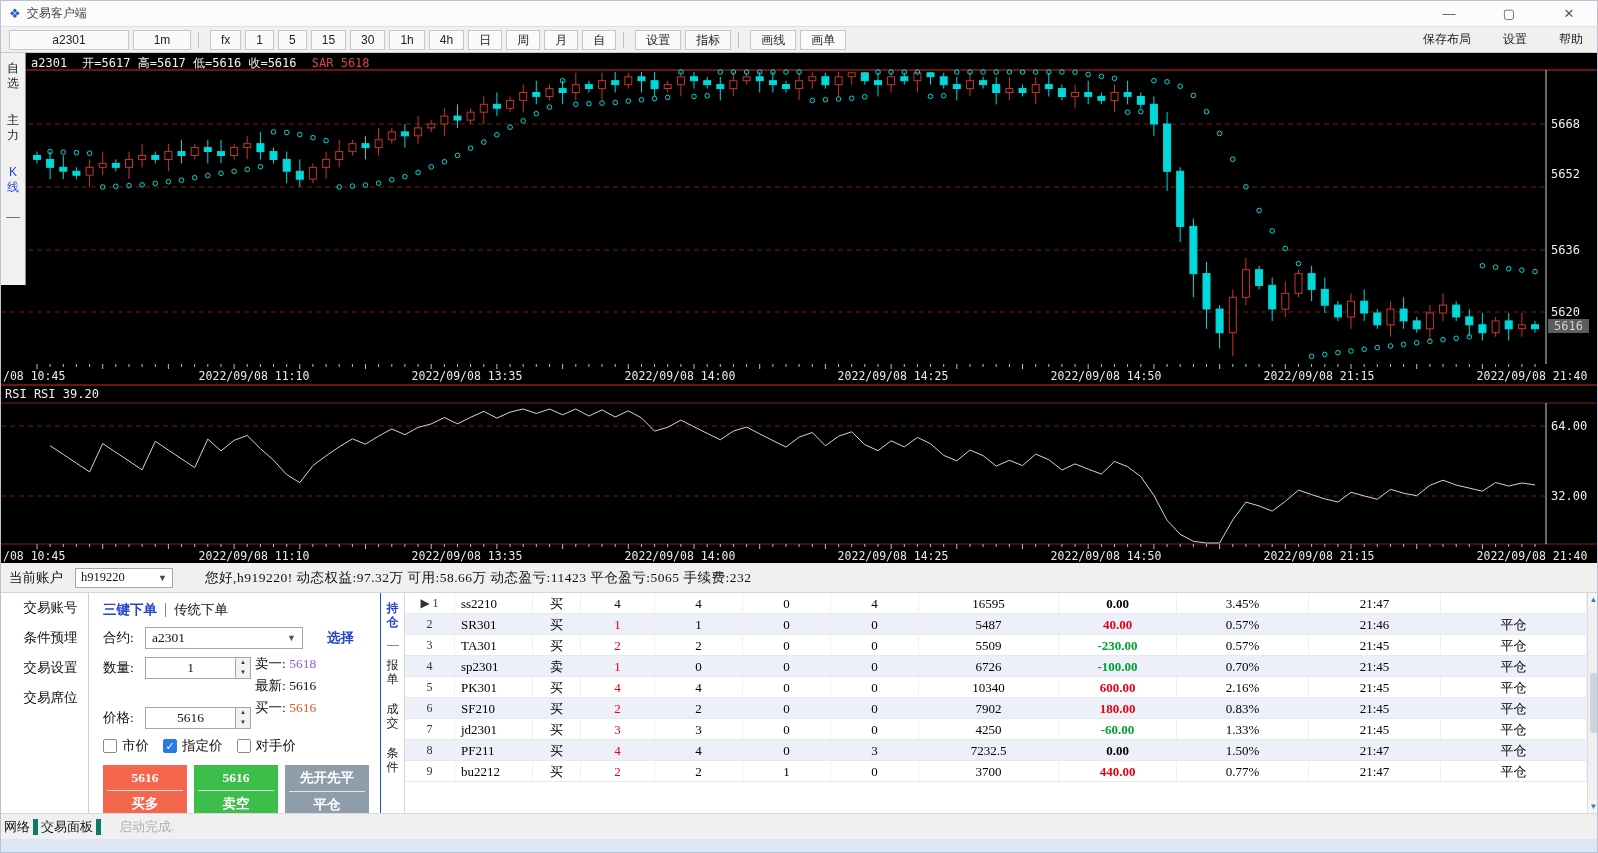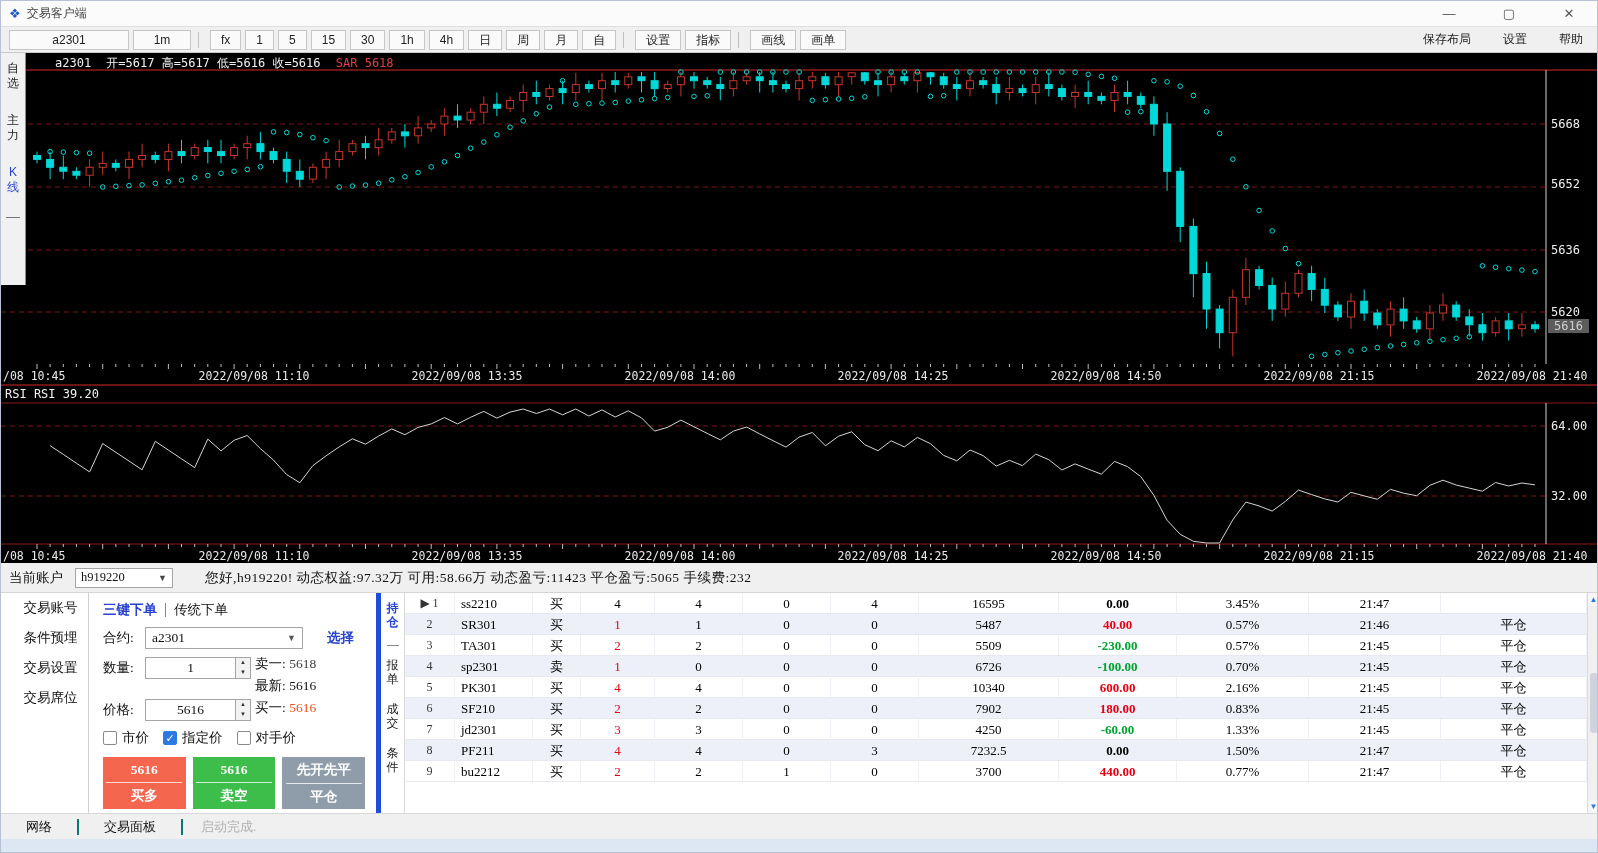--- a/index.html
+++ b/index.html
@@ -23,21 +23,21 @@
   .tb-btn.wide { width:120px; margin-left:8px; }
   .tb-btn.mid { width:58px; }
   .tb-sep { width:1px; height:16px; background:#c0c0c0; margin:0 7px; }
   .tb-right { margin-left:auto; display:flex; }
   .tb-link { padding:0 16px; color:#222; }
 
   
   .chart-area { position:absolute; top:52px; left:0; width:1598px; height:510px; background:#000; }
   .chart-area svg { position:absolute; top:0; left:0; }
   .chart-header { position:absolute; top:2px; left:30px; font:12px "DejaVu Sans Mono",monospace;
-                  color:#f2f2f2; white-space:nowrap;margin-left:24px; }
+                  color:#f2f2f2; white-space:nowrap; }
   .chart-header .sar { color:#e04040; margin-left:8px; }
   .rsi-header { position:absolute; top:334px; left:4px; font:12px "DejaVu Sans Mono",monospace; color:#f2f2f2; }
   .ylab { position:absolute; left:1550px; font:12px "DejaVu Sans Mono",monospace; color:#f0f0f0; }
   .price-badge { position:absolute; left:1547px; top:266px; background:#5c5c5c; color:#cfcfcf;
                  font:12px "DejaVu Sans Mono",monospace; padding:0 6px; }
   .xlab { position:absolute; width:130px; text-align:center; font:11.5px "DejaVu Sans Mono",monospace; color:#eaeaea; }
   .side-tabs { position:absolute; top:0; left:0; width:25px; height:232px; background:#f1f1f1;
                border-right:1px solid #8d8d8d; display:flex; flex-direction:column; align-items:center;
                padding-top:8px; font-size:12px; }
   .side-tab { margin-bottom:22px; color:#222; text-align:center; line-height:15px; width:16px; }
@@ -53,41 +53,41 @@
                  display:flex; align-items:center; justify-content:space-between; padding:0 5px; font-size:12.5px; }
   .acct-select .car { font-size:9px; color:#444; }
   .greeting { margin-left:32px; letter-spacing:0.5px; }
 
   
   .workspace { position:absolute; top:592px; left:0; width:1598px; height:220px; background:#fff; display:flex; }
   .left-menu { width:88px; border-right:1px solid #cfcfcf; background:#fff; 
                font-family:"Liberation Serif","DejaVu Serif",serif; font-size:13.5px;text-align:center; }
   .left-menu-item { height:30px; line-height:30px; padding-left:12px; color:#111; }
 
-  .order-panel { width:292px; border-right:5px solid #1d4ed8; padding:6px 4px 0 14px;
+  .order-panel { width:292px; border-right:1px solid #1d4ed8; padding:6px 4px 0 14px;
                  font-family:"Liberation Serif","DejaVu Serif",serif; font-size:13.5px; color:#111; }
   .op-tabs { display:flex; align-items:center; height:22px; margin-bottom:4px; }
   .op-tab { margin-right:8px; }
   .op-tab.active { color:#2743d0; font-weight:bold; }
   .op-tab-sep { width:1px; height:14px; background:#888; margin-right:8px; }
   .op-row { display:flex; align-items:center; margin-top:6px; }
   .op-label { width:42px; }
   .op-select { width:158px; height:22px; border:1px solid #a5a5a5; background:#fff; display:flex;
                align-items:center; justify-content:space-between; padding:0 6px; }
   .op-select .car { font-size:9px; color:#555; }
   .select-link { color:#2743d0; font-weight:bold; margin-left:24px; }
   .op-grid { display:flex; margin-top:2px; }
   .op-left { width:152px; }
   .spin { width:106px; height:22px; border:1px solid #a5a5a5; background:#fff; display:flex; }
   .spin .val { flex:1; text-align:center; line-height:20px; }
   .spin .arrows { width:15px; border-left:1px solid #a5a5a5; display:flex; flex-direction:column; }
   .spin .arrows div { flex:1; font-size:6px; line-height:9px; text-align:center; color:#333; background:#f2f2f2; }
   .quote-col { padding-top:2px; }
   .quote-line { height:22px; line-height:22px; white-space:nowrap; }
-  .q-ask { color:#404040; } .q-last { color:#111; } .q-bid { color:#e8521d; }
+  .q-ask { color:#8b5cf6; } .q-last { color:#111; } .q-bid { color:#e8521d; }
   .mode-row { display:flex; align-items:center; margin-top:8px; }
   .mode { display:flex; align-items:center; margin-right:14px; }
   .cbox { width:14px; height:14px; border:1px solid #8a8a8a; border-radius:2px; background:#fff;
           margin-right:5px; font-size:11px; line-height:13px; text-align:center; color:#fff; }
   .cbox.checked { background:#2a7ae2; border-color:#2a7ae2; }
   .btn-row { display:flex; margin-top:10px; }
   .big-btn { width:88px; height:52px; margin-right:7px; color:#fff; text-align:center;
              font-weight:bold; font-size:13.5px; display:flex; flex-direction:column; justify-content:center; }
   .big-btn .line { border-top:1px solid rgba(255,255,255,.75); width:76px; margin:4px auto; }
   .btn-buy { background:#f4664d; } .btn-sell { background:#3dbe4b; } .btn-flat { background:#8f9dab; }
@@ -116,21 +116,21 @@
   .pnl-zero { color:#000000; font-weight:bold; }
   .scrollbar { width:12px; background:#f0f0f0; border-left:1px solid #dcdcdc;
                display:flex; flex-direction:column; justify-content:space-between; }
   .sb-arrow { height:13px; font-size:8px; text-align:center; line-height:13px; color:#2a7ae2; background:#f6f6f6; }
   .sb-thumb { width:8px; height:60px; background:#cfd4dc; margin:2px auto; border-radius:3px; }
 
   
   .statusbar { position:absolute; top:812px; left:0; width:1598px; height:26px; background:#f0f0f0;
                border-top:1px solid #d8d8d8; display:flex; align-items:center;
                font-family:"Liberation Serif","DejaVu Serif",serif; font-size:13px; color:#111; }
-  .sb-item { padding:0 25px; border-right:2px solid #0f766e; height:16px; line-height:16px; }
+  .sb-item { padding:0 3px; border-right:5px solid #0f766e; height:16px; line-height:16px; }
   .sb-msg { padding:0 18px; color:#b0b0b0; }
   .bottom-strip { position:absolute; top:838px; left:0; width:1598px; height:15px; background:#dde7f3; }
 </style>
 </head>
 <body>
 
 <div class="titlebar">
   <span class="app-logo">❖</span>
   <span>交易客户端</span>
   <div class="win-controls">
@@ -766,21 +766,21 @@
       <polyline points="49.1,392.7 62.3,401.4 75.4,410.2 88.6,418.9 101.7,390.5 114.8,399.3 128.0,408.0 141.1,416.8 154.3,388.3 167.4,397.1 180.5,405.8 193.7,414.6 206.8,386.1 220.0,397.9 233.1,387.3 246.2,382.5 259.4,395.6 272.5,407.1 285.7,421.6 298.8,429.7 311.9,412.6 325.1,402.8 338.2,393.9 351.4,385.8 364.5,391.2 377.6,383.1 390.8,375.9 403.9,381.7 417.1,374.4 430.2,370.9 443.4,364.5 456.5,370.9 469.6,364.3 482.8,358.4 495.9,365.1 509.1,359.1 522.2,356.0 535.3,360.5 548.5,356.0 561.6,361.8 574.8,356.0 587.9,363.0 601.0,356.9 614.2,364.0 627.3,357.8 640.5,364.9 653.6,378.1 666.7,374.3 679.9,367.1 693.0,373.8 706.2,380.4 719.3,386.8 732.4,378.1 745.6,374.0 758.7,380.9 771.9,387.6 785.0,394.1 798.1,384.1 811.3,379.5 824.4,392.8 837.6,383.2 850.7,378.8 863.8,391.7 877.0,397.7 890.1,387.8 903.3,393.9 916.4,384.4 929.5,390.7 942.7,402.4 955.8,407.8 969.0,397.0 982.1,402.6 995.2,413.1 1008.4,407.3 1021.5,412.6 1034.7,401.1 1047.8,406.7 1060.9,417.0 1074.1,410.9 1087.2,416.1 1100.4,421.1 1113.5,408.4 1126.6,413.7 1139.8,423.6 1152.9,442.4 1166.1,467.3 1179.2,481.3 1192.4,488.3 1205.5,490.0 1218.6,490.0 1231.8,466.8 1244.9,449.1 1258.1,452.9 1271.2,458.1 1284.3,448.4 1297.5,437.1 1310.6,441.6 1323.8,445.9 1336.9,449.0 1350.0,439.3 1363.2,442.9 1376.3,446.3 1389.5,436.3 1402.6,440.2 1415.7,442.7 1428.9,432.3 1442.0,427.2 1455.2,432.0 1468.3,435.1 1481.4,438.2 1494.6,429.5 1507.7,433.0 1520.9,430.0 1534.0,431.9" fill="none" stroke="#d4d4d4" stroke-width="1"></polyline>
     </svg>
   <div class="chart-header">
     <span>a2301</span>
     <span style="margin-left:8px">开=5617 高=5617 低=5616 收=5616</span>
     <span class="sar">SAR 5618</span>
   </div>
   <div class="rsi-header">RSI RSI 39.20</div>
   <div id="y-labels">
       <div class="ylab" style="top: 64px;">5668</div>
-      <div class="ylab" style="top: 124px;">5652</div>
+      <div class="ylab" style="top: 114px;">5652</div>
       <div class="ylab" style="top: 190px;">5636</div>
       <div class="ylab" style="top: 252px;">5620</div>
       <div class="ylab" style="top: 366px;">64.00</div>
       <div class="ylab" style="top: 436px;">32.00</div>
     </div>
   <div class="price-badge">5616</div>
   <div id="x-labels-1">
       <div class="xlab" style="top: 316px; left: 2px; width: 80px; text-align: left;">/08 10:45</div>
       <div class="xlab" style="top: 316px; left: 188px;">2022/09/08 11:10</div>
       <div class="xlab" style="top: 316px; left: 401px;">2022/09/08 13:35</div>
@@ -853,21 +853,21 @@
         <div class="op-row">
           <span class="op-label">数量:</span>
           <div class="spin">
             <div class="val">1</div>
             <div class="arrows">
                 <div>▲</div>
                 <div>▼</div>
               </div>
           </div>
         </div>
-        <div class="op-row" style="margin-top:20px">
+        <div class="op-row" style="margin-top:28px">
           <span class="op-label">价格:</span>
           <div class="spin">
             <div class="val">5616</div>
             <div class="arrows">
                 <div>▲</div>
                 <div>▼</div>
               </div>
           </div>
         </div>
       </div>

